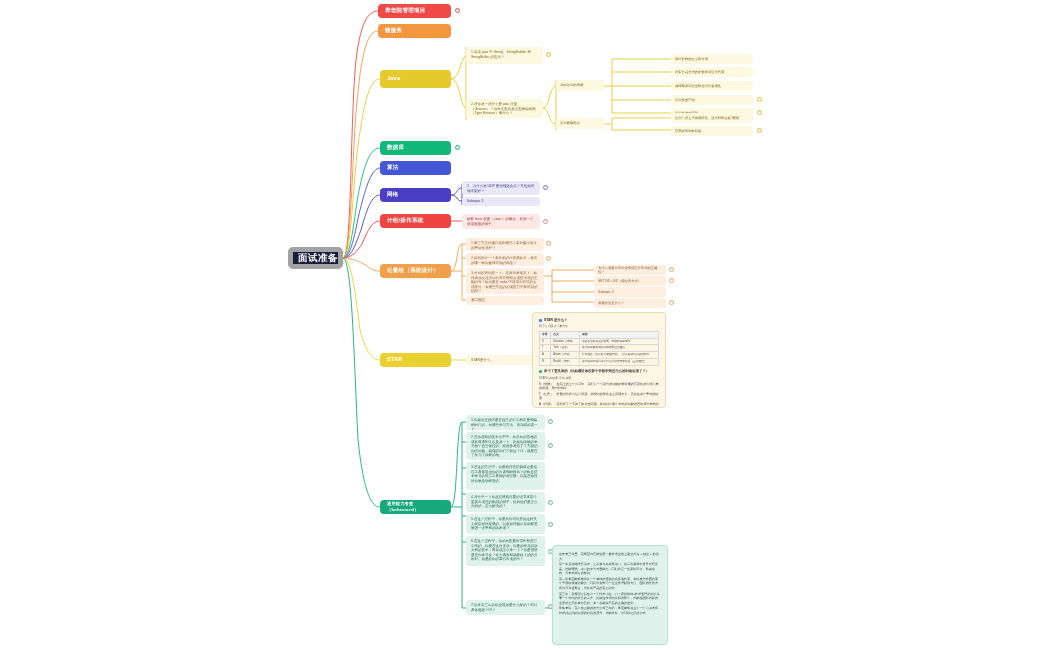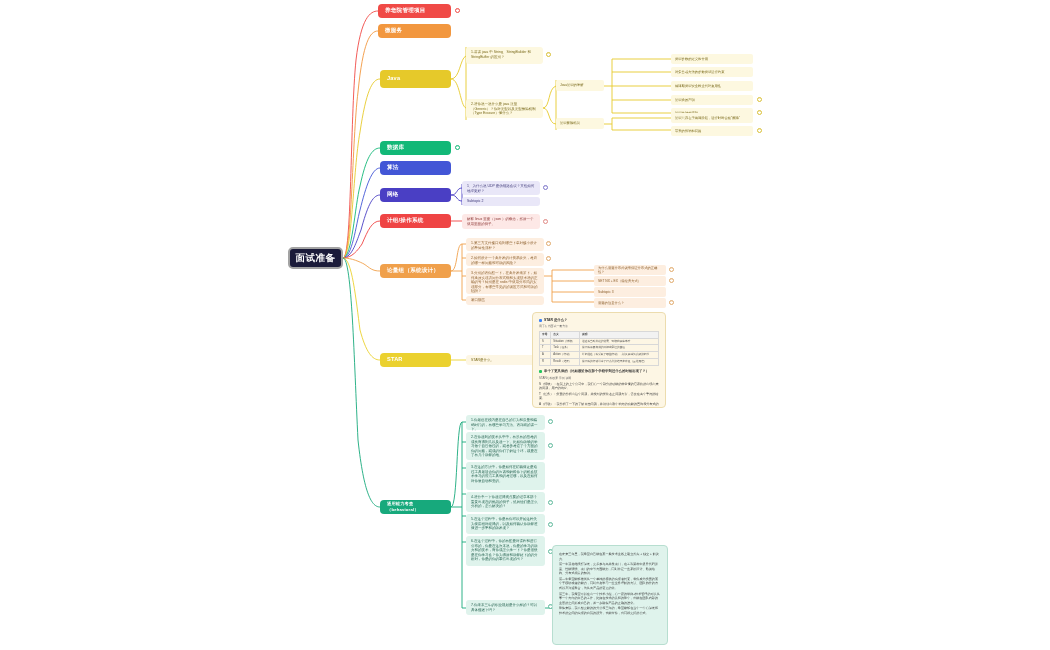--- a/index.html
+++ b/index.html
@@ -14,22 +14,22 @@
   
   .node{
     position:absolute;box-sizing:border-box;border-radius:4px;
     display:flex;align-items:center;
     line-height:1.32;
     white-space:pre-wrap;word-break:break-word;
   }
   .root{
     background:#1b1b3a;color:#ffffff;border-radius:5px;
     font-size:9.5px;font-weight:bold;letter-spacing:.5px;
-    justify-content:center;text-align:center;
-    border:2px solid #a3a3a3;
+    justify-content:flex-end;text-align:center;
+    border:5px solid #a3a3a3;
   }
   
   .l1{
     color:#ffffff;font-size:5.6px;font-weight:bold;
     padding:0 7px;border-radius:4px;letter-spacing:.2px;
   }
   
   .l2{
     font-size:3.5px;padding:3px 5px;border-radius:3px;
     align-items:flex-start;

